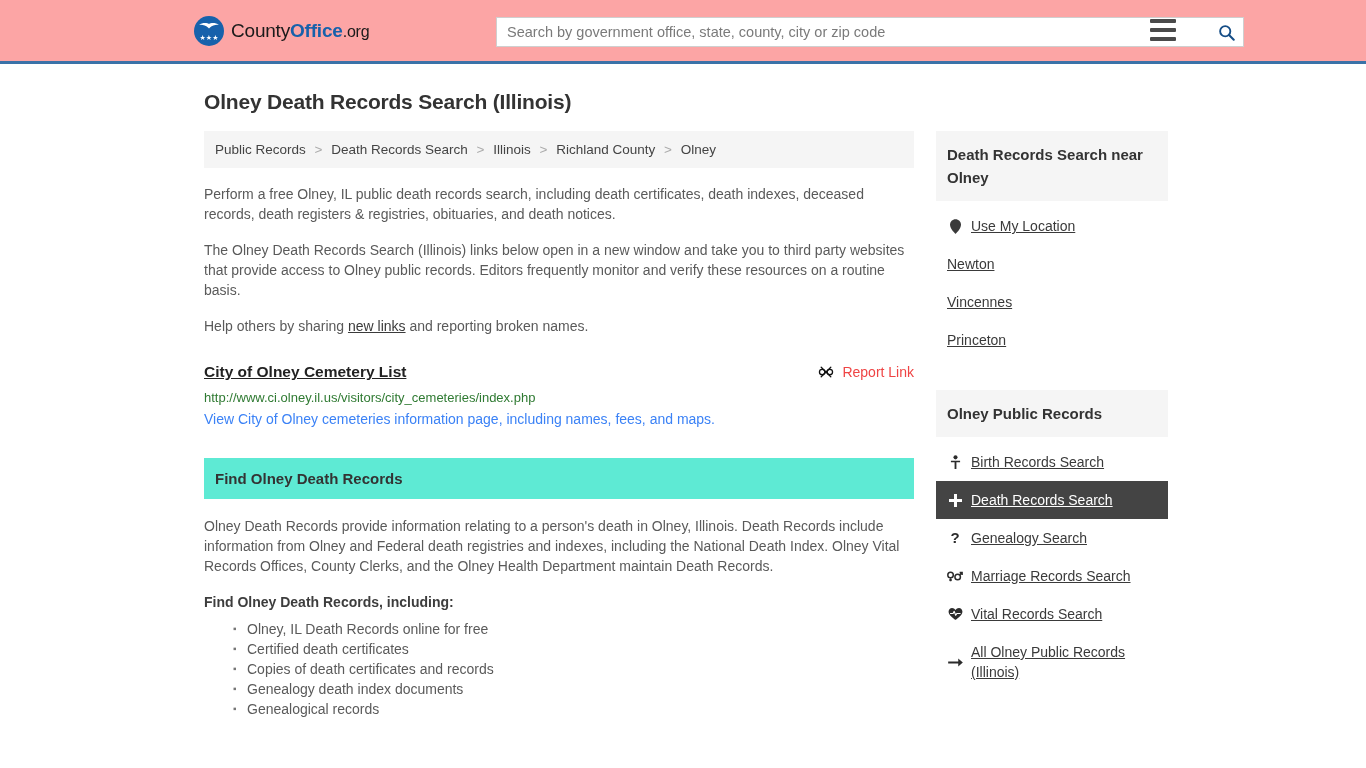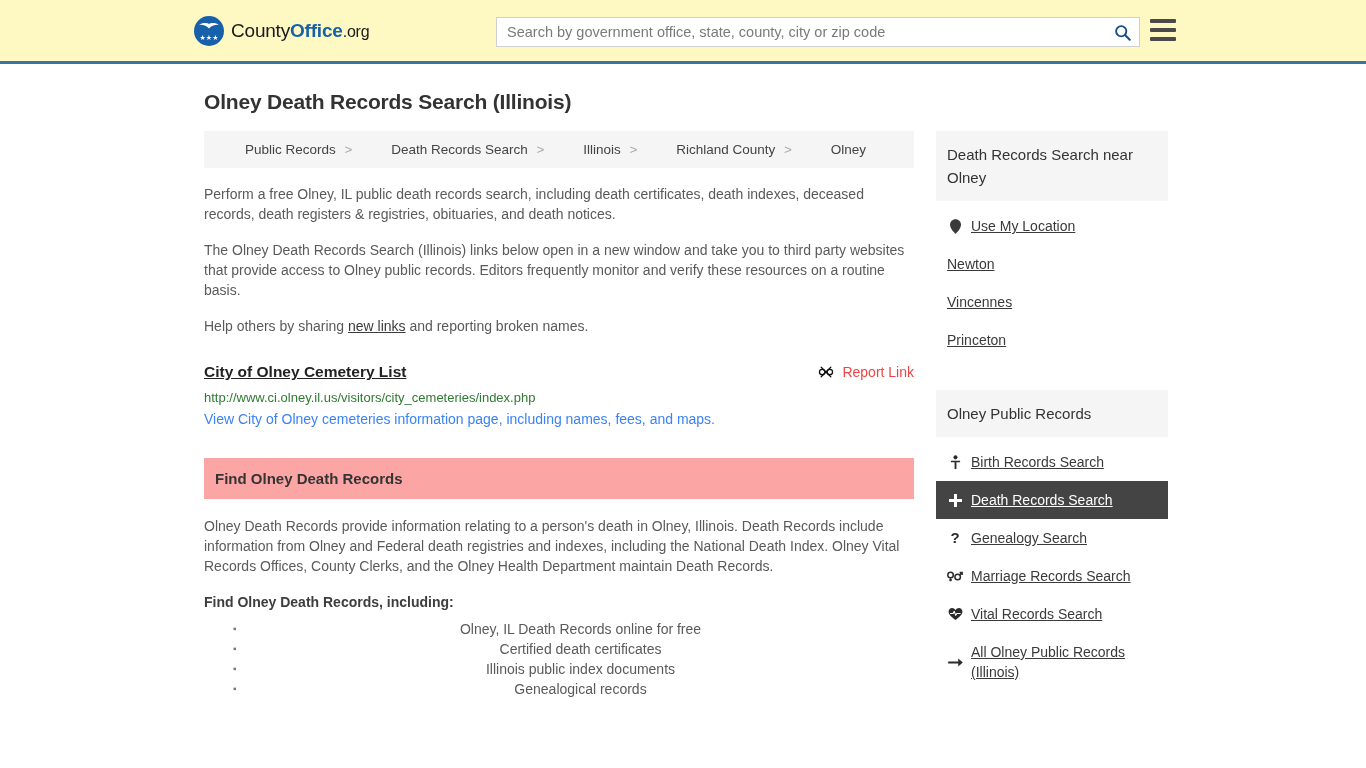--- a/index.html
+++ b/index.html
@@ -7,21 +7,21 @@
     width: 1366px;
     height: 768px;
     overflow: hidden;
     background: #ffffff;
     font-family: "Liberation Sans", sans-serif;
   }
 
   
   .site-header {
     height: 64px;
-    background: #fef9c3;
+    background: #fca5a5;
     border-bottom: 3px solid #3b72a8;
     display: flex;
     align-items: center;
     position: relative;
   }
   .logo-wrap {
     display: flex;
     align-items: center;
     margin-left: 194px;
     gap: 7px;
@@ -53,21 +53,21 @@
     letter-spacing: -0.2px;
     white-space: nowrap;
   }
   .logo-text .b { font-weight: bold; color: #1761ab; }
   .logo-text .dot { color: #1a1a1a; font-size: 16px; }
 
   .search-wrap {
     position: absolute;
     left: 496px;
     top: 17px;
-    width: 644px;
+    width: 748px;
     height: 30px;
     background: #ffffff;
     border: 1px solid #cfcfcf;
     display: flex;
     align-items: center;
   }
   .search-input {
     flex: 1;
     height: 28px;
     border: none;
@@ -120,21 +120,21 @@
   .side-col { width: 232px; flex: none; }
 
   
   .breadcrumb {
     background: #f5f5f5;
     padding: 11px 11px;
     font-size: 13.5px;
     color: #444;
   }
   .breadcrumb a {
-    color: #444; text-decoration: none; margin-left: 30px;
+    color: #444; text-decoration: none;
   }
   .breadcrumb .sep { color: #aaa; margin: 0 5px; }
 
   
   .para {
     font-size: 14px;
     line-height: 20px;
     color: #5a5a5a;
     margin-top: 16px;
   }
@@ -172,39 +172,38 @@
     word-break: break-all;
   }
   .link-desc {
     font-size: 14px;
     color: #3b82f6;
     margin-top: 6px;
   }
 
   
   .section-head {
-    background: #fca5a5;
+    background: #5eead4;
     padding: 12px 11px;
     margin-top: 31px;
     font-size: 15px;
     font-weight: bold;
     color: #333;
   }
   .section-body { margin-top: 17px; }
   .sub-head {
     font-size: 14px;
     font-weight: bold;
     color: #3d3d3d;
     margin-top: 18px;
   }
   ul.bullets {
     margin-top: 9px;
     padding-left: 43px;
     list-style: none;
-    text-align: center;
   }
   ul.bullets li {
     font-size: 14px;
     color: #5a5a5a;
     line-height: 20px;
     position: relative;
   }
   ul.bullets li::before {
     content: "▪";
     position: absolute;
@@ -212,21 +211,21 @@
     color: #777;
     font-size: 10px;
     top: 0px;
   }
 
   
   .side-head {
     background: #f5f5f5;
     padding: 12px 11px;
     font-size: 15px;
-    font-weight: normal;
+    font-weight: bold;
     color: #333;
     line-height: 23px;
   }
   .side-head.second { margin-top: 31px; }
   .side-list { margin-top: 6px; }
   .side-item {
     display: flex;
     align-items: center;
     gap: 8px;
     padding: 9px 11px;
@@ -323,21 +322,22 @@
         <div class="link-desc">View City of Olney cemeteries information page, including names, fees, and maps.</div>
       </div>
 
       <div class="section-head">Find Olney Death Records</div>
       <div class="section-body">
         <p class="para" style="margin-top:0">Olney Death Records provide information relating to a person's death in Olney, Illinois. Death Records include information from Olney and Federal death registries and indexes, including the National Death Index. Olney Vital Records Offices, County Clerks, and the Olney Health Department maintain Death Records.</p>
         <div class="sub-head">Find Olney Death Records, including:</div>
         <ul class="bullets">
           <li>Olney, IL Death Records online for free</li>
           <li>Certified death certificates</li>
-          <li>Illinois public index documents</li>
+          <li>Copies of death certificates and records</li>
+          <li>Genealogy death index documents</li>
           <li>Genealogical records</li>
         </ul>
       </div>
     </div>
 
     <div class="side-col">
 
       <div class="side-head">Death Records Search near Olney</div>
       <div class="side-list">
 

